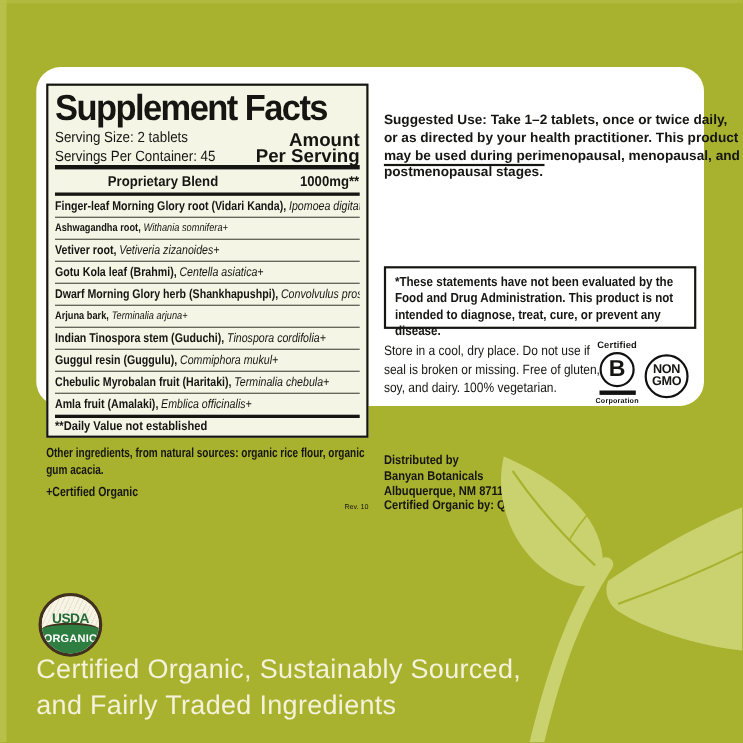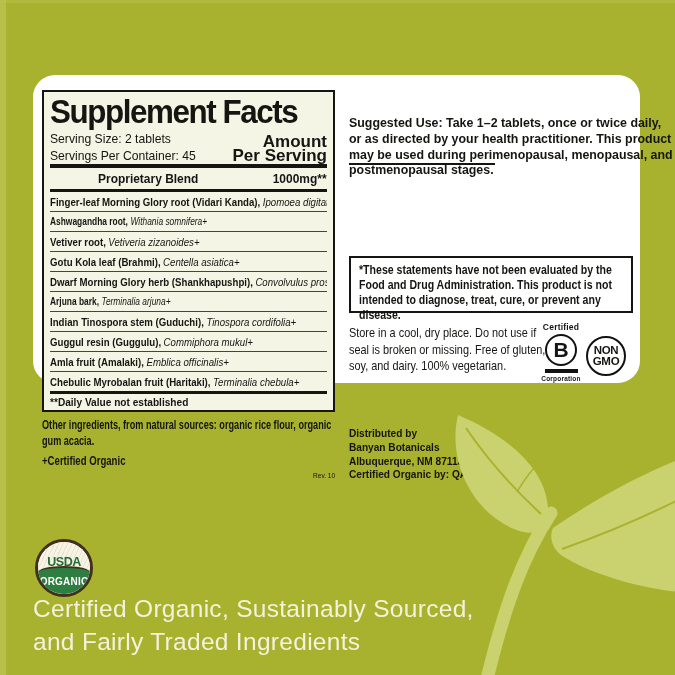--- a/index.html
+++ b/index.html
@@ -2,21 +2,21 @@
 <html><head>
 <meta charset="utf-8">
 <style>
   html,body{margin:0;padding:0;background:#a9b22f;}
   .stage{position:relative;width:675px;height:675px;overflow:hidden;background:#a9b22f;
          font-family:"Liberation Sans",sans-serif;color:#151512;}
   .edge-left{position:absolute;left:0;top:0;width:6px;height:100%;background:#bcc24e;opacity:.85;}
   .edge-top{position:absolute;left:0;top:0;width:100%;height:3px;background:#bcc24e;opacity:.5;}
 
   
-  .label{position:absolute;left:33px;top:75px;width:607px;height:308px;background:#ffffff;z-index:2;border-radius:22px;}
+  .label{position:absolute;left:33px;top:61px;width:607px;height:308px;background:#ffffff;z-index:2;border-radius:22px;}
 
   
   .sf-box{position:absolute;left:9px;top:15px;width:293px;height:322px;border:2px solid #151512;
           background:#f5f5e6;box-sizing:border-box;padding:2px 6px;}
   .sf-title{font-weight:bold;font-size:33px;line-height:30px;letter-spacing:-1.5px;white-space:nowrap;
             transform:scaleX(.95);transform-origin:0 0;margin-top:3px;}
   .sf-head{position:relative;height:34px;margin-top:3px;}
   .sf-lines{font-size:13.5px;line-height:17px;white-space:nowrap;transform:scaleX(.9);transform-origin:0 0;}
   .sf-amt{position:absolute;right:0;bottom:1px;text-align:right;font-weight:bold;font-size:17px;line-height:14px;}
   .bar-thick{height:4px;background:#151512;}
@@ -128,24 +128,24 @@
         <div class="sf-row">
             <span class="t"><span class="ing-name">Arjuna bark,</span><span class="ing-latin">Terminalia arjuna+</span></span>
           </div>
         <div class="sf-row">
             <span class="t"><span class="ing-name">Indian Tinospora stem (Guduchi),</span><span class="ing-latin">Tinospora cordifolia+</span></span>
           </div>
         <div class="sf-row">
             <span class="t"><span class="ing-name">Guggul resin (Guggulu),</span><span class="ing-latin">Commiphora mukul+</span></span>
           </div>
         <div class="sf-row">
-            <span class="t"><span class="ing-name">Amla fruit (Amalaki),</span><span class="ing-latin">Emblica officinalis+</span></span>
+            <span class="t"><span class="ing-name">Chebulic Myrobalan fruit (Haritaki),</span><span class="ing-latin">Terminalia chebula+</span></span>
           </div>
         <div class="sf-row">
-            <span class="t"><span class="ing-name">Chebulic Myrobalan fruit (Haritaki),</span><span class="ing-latin">Terminalia chebula+</span></span>
+            <span class="t"><span class="ing-name">Amla fruit (Amalaki),</span><span class="ing-latin">Emblica officinalis+</span></span>
           </div>
       </div>
       <div class="dv-note">**Daily Value not established</div>
     </div>
 
     <div class="other-ing">Other ingredients, from natural sources: organic rice flour, organic gum acacia.</div>
     <div class="cert-org">+Certified Organic</div>
     <div class="rev">Rev. 10</div>
 
     <div class="suggested">Suggested Use: Take 1–2 tablets, once or twice daily, or as directed by your health practitioner. This product may be used during perimenopausal, menopausal, and postmenopausal stages.</div>

